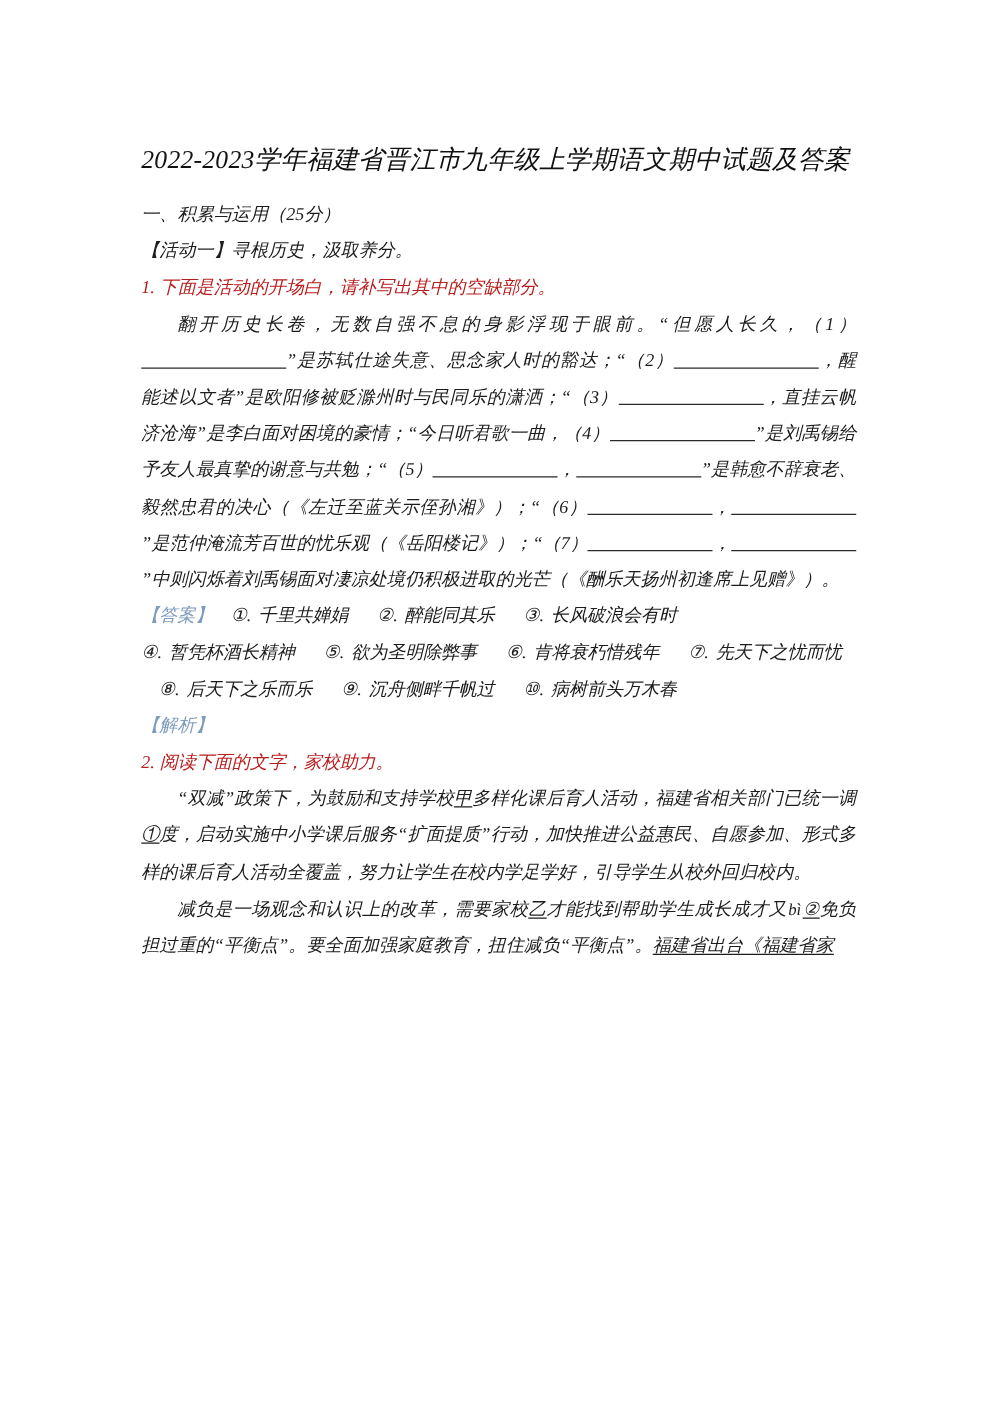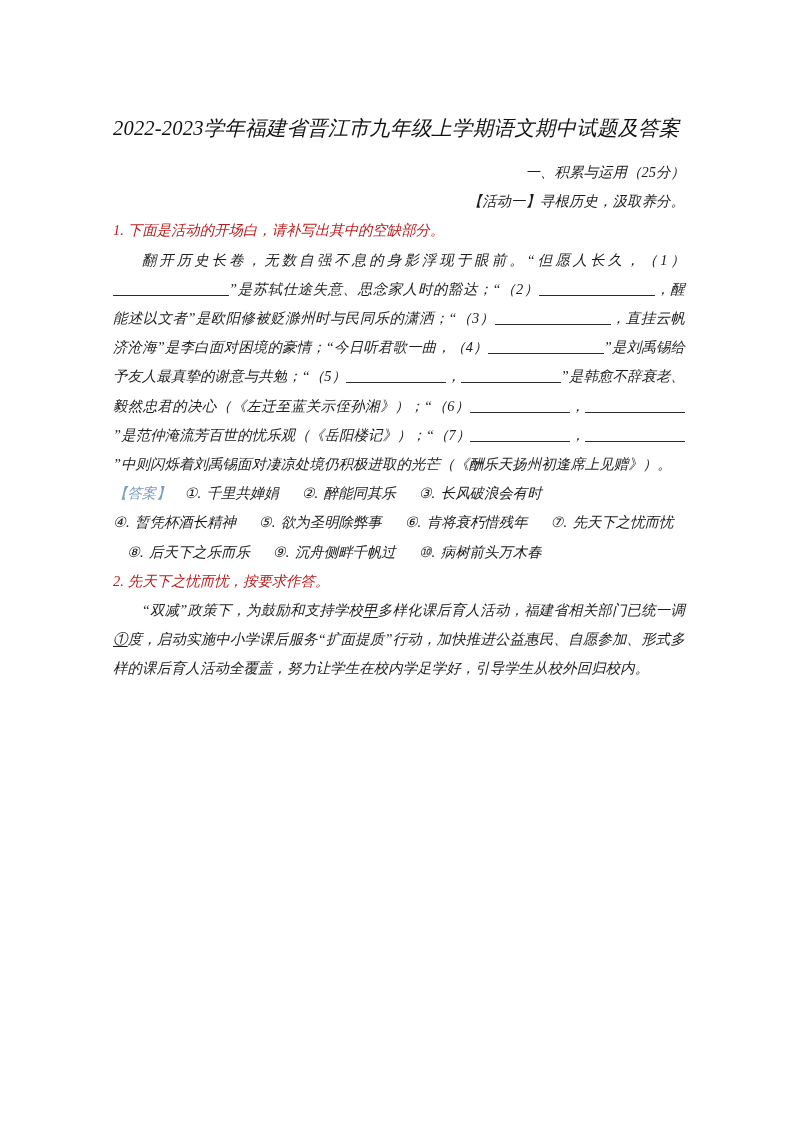--- a/index.html
+++ b/index.html
@@ -51,21 +51,21 @@
     margin: 0;
     text-align: justify;
     text-justify: inter-ideograph;
     color: #1c1c1c;
     letter-spacing: 0.1px;
   }
   .para.indent {
     text-indent: 2em;
   }
   .para.nojust {
-    text-align: right;
+    text-align: left;
   }
 
   
   .qline {
     font-size: 14.4px;
     line-height: 29.2px;
     margin: 0;
     color: #b91c1c;
   }
   .qnum {
@@ -126,24 +126,26 @@
     <p class="para nojust">【活动一】寻根历史，汲取养分。</p>
 
     <p class="qline">
       <span class="qnum">1.</span><span>下面是活动的开场白，请补写出其中的空缺部分。</span>
     </p>
 
     <p class="para indent"><span>翻开历史长卷，无数自强不息的身影浮现于眼前。“但愿人长久，（1）</span><span class="blank b-xl"></span><span>”是苏轼仕途失意、思念家人时的豁达；“（2）</span><span class="blank b-xl"></span><span>，醒能述以文者”是欧阳修被贬滁州时与民同乐的潇洒；“（3）</span><span class="blank b-xl"></span><span>，直挂云帆济沧海”是李白面对困境的豪情；“今日听君歌一曲，（4）</span><span class="blank b-xl"></span><span>”是刘禹锡给予友人最真挚的谢意与共勉；“（5）</span><span class="blank b-lg"></span><span>，</span><span class="blank b-lg"></span><span>”是韩愈不辞衰老、毅然忠君的决心（《左迁至蓝关示侄孙湘》）；“（6）</span><span class="blank b-lg"></span><span>，</span><span class="blank b-lg"></span><span>”是范仲淹流芳百世的忧乐观（《岳阳楼记》）；“（7）</span><span class="blank b-lg"></span><span>，</span><span class="blank b-lg"></span><span>”中则闪烁着刘禹锡面对凄凉处境仍积极进取的光芒（《酬乐天扬州初逢席上见赠》）。</span></p>
 
     <p class="answers"><span class="tag">【答案】</span><span class="gap-sm"></span><span class="ans-item"><span class="ans-no">①.</span> <span>千里共婵娟</span></span><span class="gap-sm"></span><span class="ans-item"><span class="ans-no">②.</span> <span>醉能同其乐</span></span><span class="gap-sm"></span><span class="ans-item"><span class="ans-no">③.</span> <span>长风破浪会有时</span></span><span class="gap-sm"></span><span class="ans-item"><span class="ans-no">④.</span> <span>暂凭杯酒长精神</span></span><span class="gap-sm"></span><span class="ans-item"><span class="ans-no">⑤.</span> <span>欲为圣明除弊事</span></span><span class="gap-sm"></span><span class="ans-item"><span class="ans-no">⑥.</span> <span>肯将衰朽惜残年</span></span><span class="gap-sm"></span><span class="ans-item"><span class="ans-no">⑦.</span> <span>先天下之忧而忧</span></span><span class="gap-sm"></span><span class="ans-item"><span class="ans-no">⑧.</span> <span>后天下之乐而乐</span></span><span class="gap-sm"></span><span class="ans-item"><span class="ans-no">⑨.</span> <span>沉舟侧畔千帆过</span></span><span class="gap-sm"></span><span class="ans-item"><span class="ans-no">⑩.</span> <span>病树前头万木春</span></span></p>
 
+    <p class="para nojust"><span class="tag">【解析】</span></p>
 
 
 
     <p class="qline">
-      <span class="qnum">2.</span><span>先天下之忧而忧，按要求作答。</span>
+      <span class="qnum">2.</span><span>阅读下面的文字，家校助力。</span>
     </p>
 
     <p class="para indent"><span>“双减”政策下，为鼓励和支持学校</span><u class="ul">甲</u><span>多样化课后育人活动，福建省相关部门已统一调</span><u class="ul">①</u><span>度，启动实施中小学课后服务“扩面提质”行动，加快推进公益惠民、自愿参加、形式多样的课后育人活动全覆盖，努力让学生在校内学足学好，引导学生从校外回归校内。</span></p>
 
+    <p class="para indent"><span>减负是一场观念和认识上的改革，需要家校</span><u class="ul">乙</u><span>才能找到帮助学生成长成才又</span><span class="pinyin">bì</span><u class="ul">②</u><span>免负担过重的“平衡点”。要全面加强家庭教育，扭住减负“平衡点”。</span><u class="ul">福建省出台《福建省家</u></p>
 
   </div>
 </div>
 
 </body></html>

